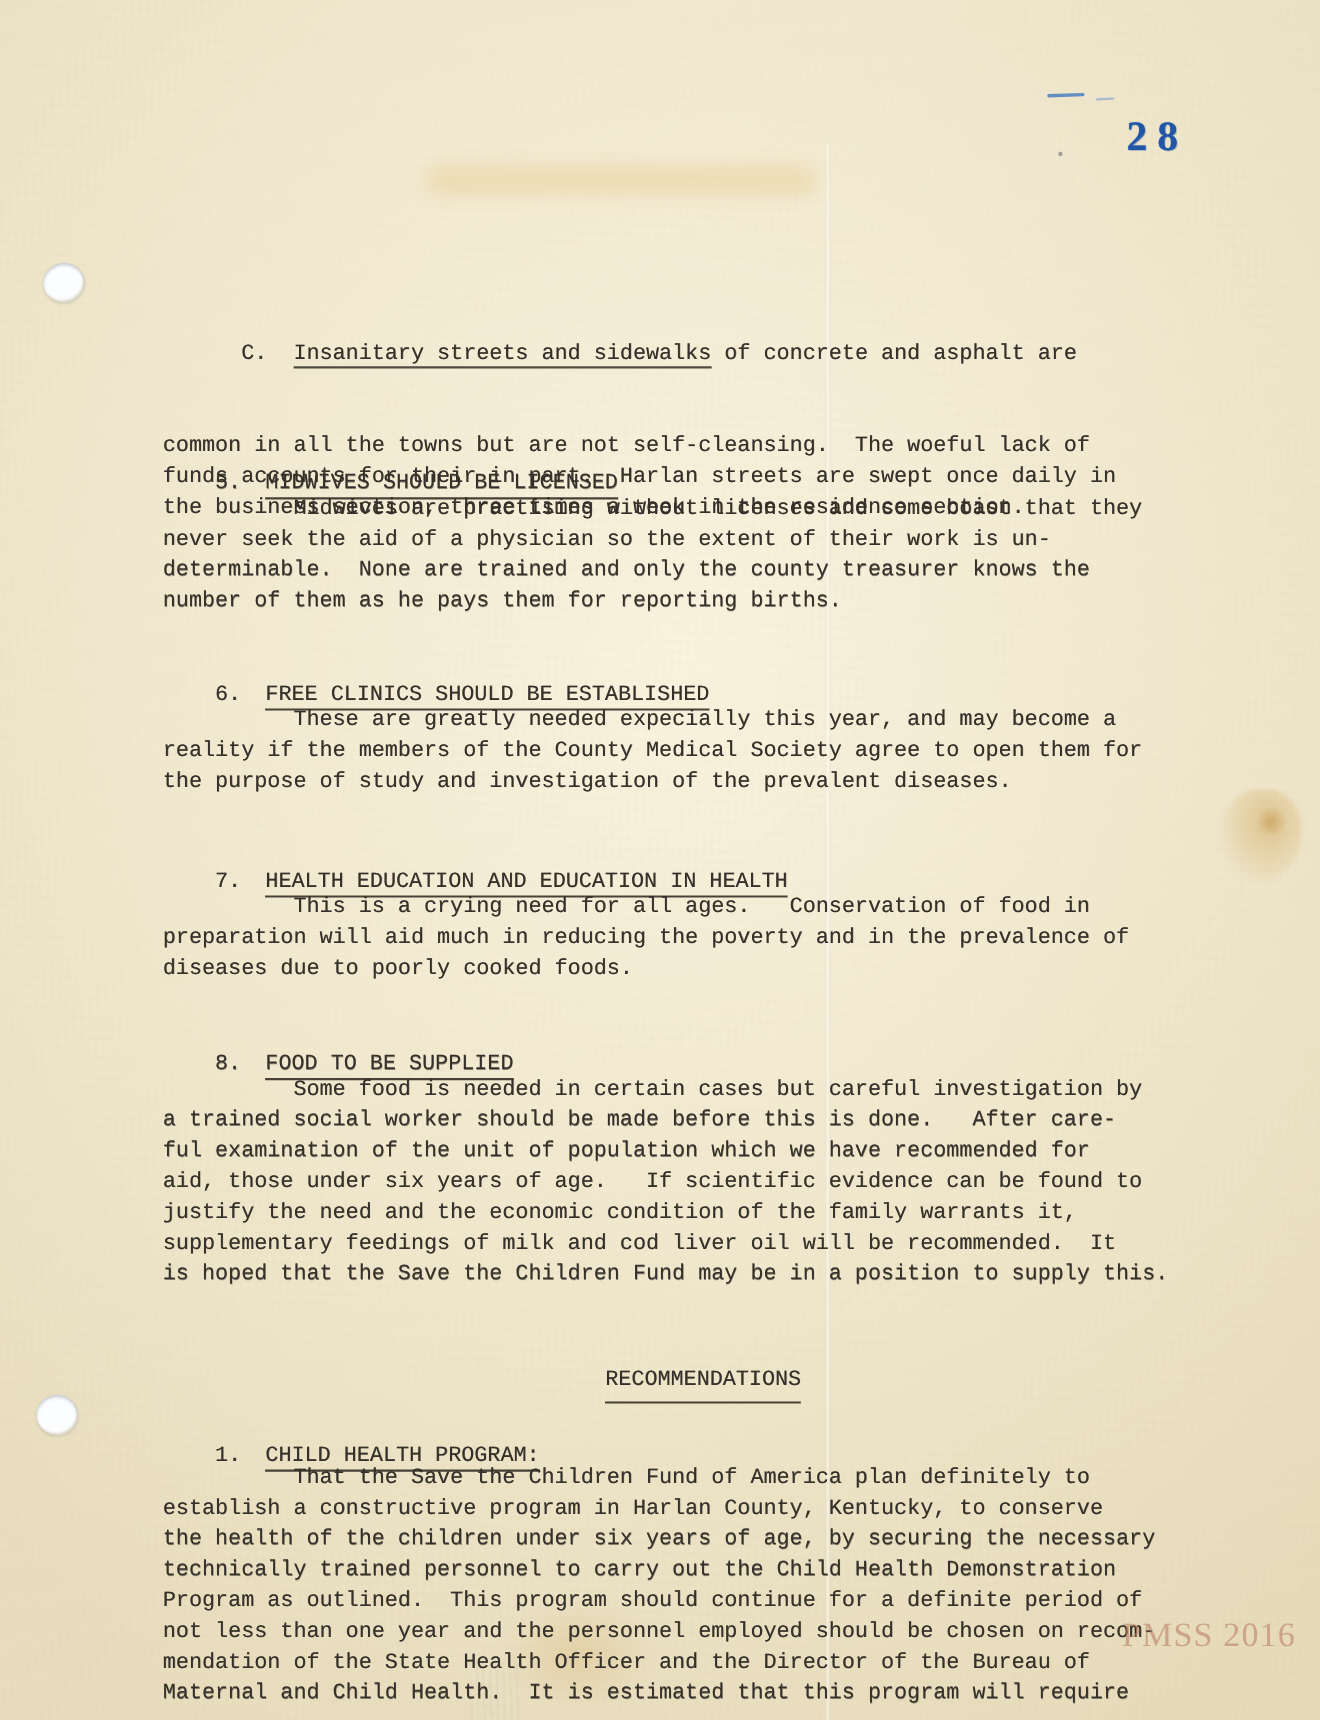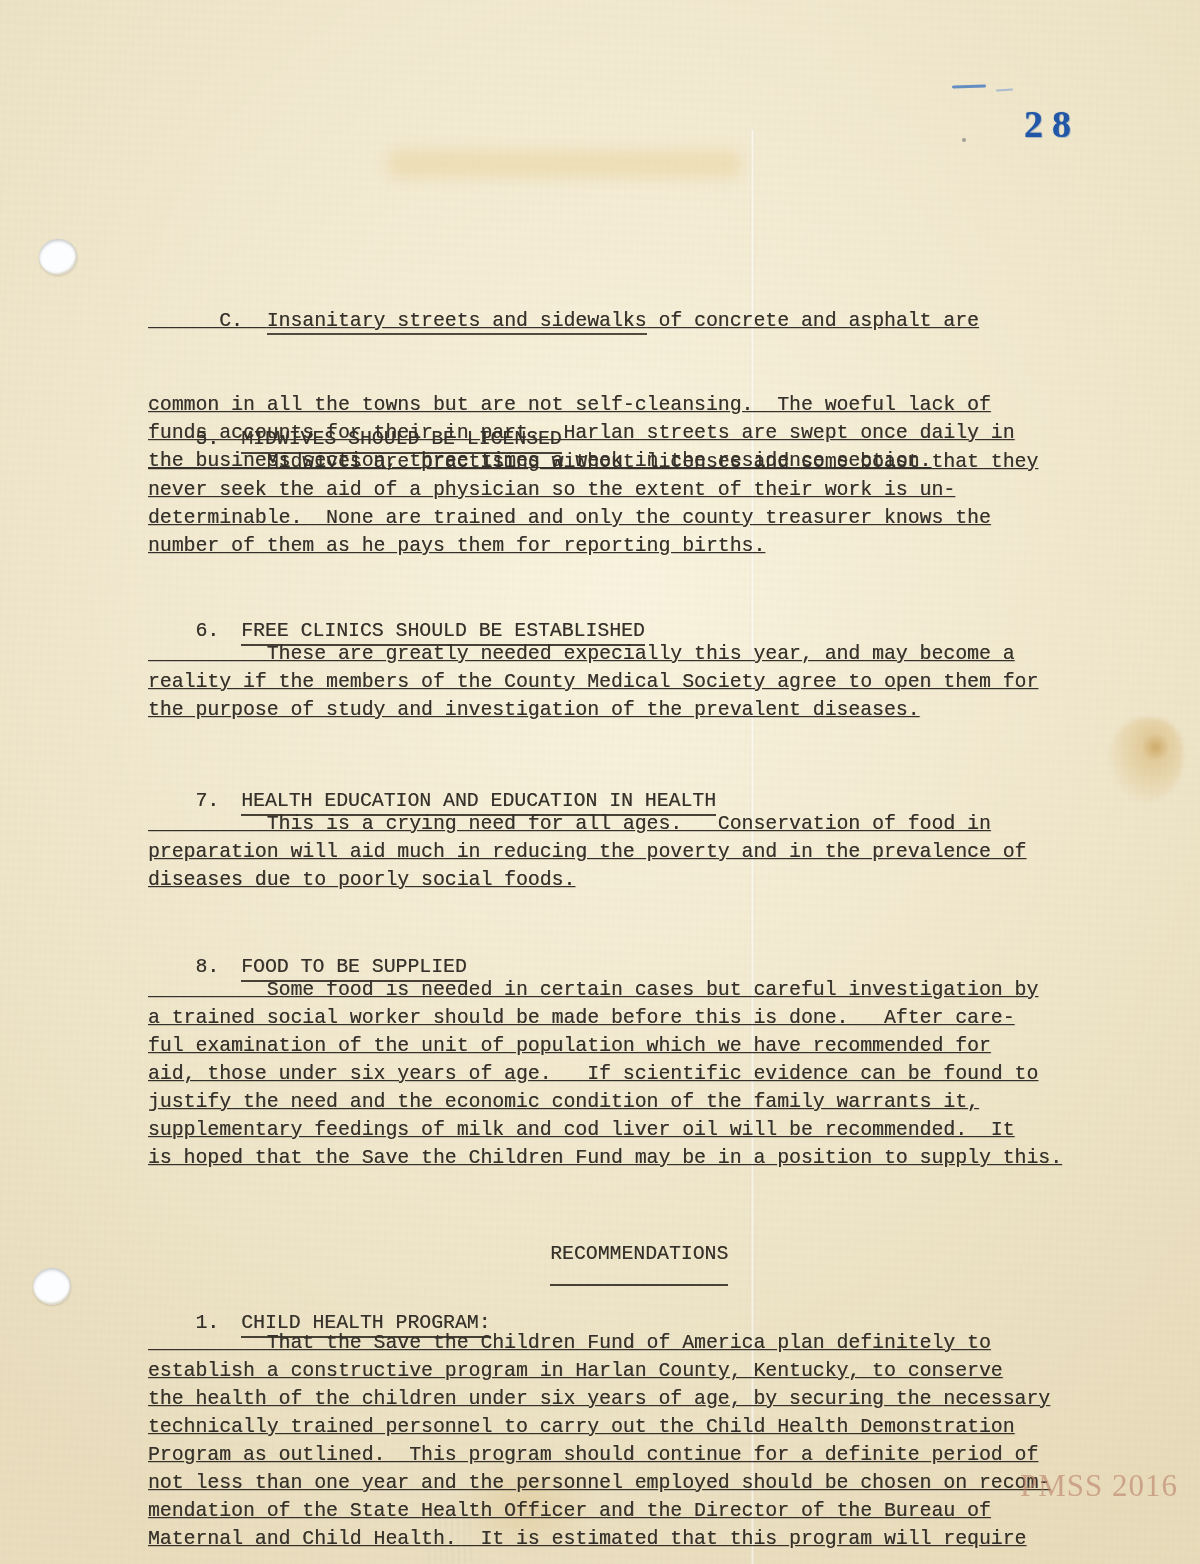--- a/index.html
+++ b/index.html
@@ -42,26 +42,26 @@
   .d2{left:996px;top:89px;width:17px;height:2px;background:#7a9ecf;transform:rotate(-3deg);opacity:.6;}
   .d3{left:962px;top:138px;width:4px;height:4px;border-radius:50%;background:#55585f;opacity:.5;}
   .pagenum{position:absolute;left:1024px;top:102px;
         font-family:Liberation Serif, serif;font-weight:bold;font-size:38px;letter-spacing:9px;
         color:#2257a8;text-shadow:0 0 1px rgba(34,87,168,0.7), 1px 1px 0 rgba(34,87,168,0.25);}
   
   .typed{position:absolute;left:148px;width:940px;
         font-family:"Liberation Mono",monospace;font-size:19.8px;line-height:28px;
         color:#35312a;white-space:pre;
         text-shadow:0.3px 0.4px 0.5px rgba(45,41,34,0.55);}
-  .tline{white-space:pre;text-decoration:underline;}
+  .tline{white-space:pre;}
   .uline{border-bottom:2px solid rgba(52,47,38,0.85);padding-bottom:1px;}
   .heading .num{display:inline-block;margin-right:22px;}
   .heading .title{border-bottom:2px solid rgba(52,47,38,0.9);padding-bottom:2px;margin-top:32px;}
   .rec-title{text-align:center;width:935px;}
-  .rec-title .title{border-bottom:2px solid rgba(52,47,38,0.9);padding-bottom:19px;}
+  .rec-title .title{border-bottom:2px solid rgba(52,47,38,0.9);padding-bottom:9px;}
   
   .watermark{position:absolute;left:1020px;top:1468px;
         font-family:"Liberation Serif",serif;font-size:31px;letter-spacing:1px;
         color:rgba(187,127,103,0.60);}
 </style>
 </head>
 <body>
 
 <div class="page">
   <div class="grain"></div>
@@ -90,21 +90,21 @@
   <div class="typed" style="top:448px"><div class="tline">          Midwives are practising without licenses and some boast that they</div><div class="tline">never seek the aid of a physician so the extent of their work is un-</div><div class="tline">determinable.  None are trained and only the county treasurer knows the</div><div class="tline">number of them as he pays them for reporting births.</div></div>
 
   <div class="typed heading" style="top:589px">
     <span class="num">6.</span><span class="title">FREE CLINICS SHOULD BE ESTABLISHED</span>
   </div>
   <div class="typed" style="top:640px"><div class="tline">          These are greatly needed expecially this year, and may become a</div><div class="tline">reality if the members of the County Medical Society agree to open them for</div><div class="tline">the purpose of study and investigation of the prevalent diseases.</div></div>
 
   <div class="typed heading" style="top:759px">
     <span class="num">7.</span><span class="title">HEALTH EDUCATION AND EDUCATION IN HEALTH</span>
   </div>
-  <div class="typed" style="top:810px"><div class="tline">          This is a crying need for all ages.   Conservation of food in</div><div class="tline">preparation will aid much in reducing the poverty and in the prevalence of</div><div class="tline">diseases due to poorly social foods.</div></div>
+  <div class="typed" style="top:810px"><div class="tline">          This is a crying need for all ages.   Conservation of food in</div><div class="tline">preparation will aid much in reducing the poverty and in the prevalence of</div><div class="tline">diseases due to poorly cooked foods.</div></div>
 
   <div class="typed heading" style="top:925px">
     <span class="num">8.</span><span class="title">FOOD TO BE SUPPLIED</span>
   </div>
   <div class="typed" style="top:976px"><div class="tline">          Some food is needed in certain cases but careful investigation by</div><div class="tline">a trained social worker should be made before this is done.   After care-</div><div class="tline">ful examination of the unit of population which we have recommended for</div><div class="tline">aid, those under six years of age.   If scientific evidence can be found to</div><div class="tline">justify the need and the economic condition of the family warrants it,</div><div class="tline">supplementary feedings of milk and cod liver oil will be recommended.  It</div><div class="tline">is hoped that the Save the Children Fund may be in a position to supply this.</div></div>
 
   <div class="typed rec-title" style="top:1212px">
     <span class="title">RECOMMENDATIONS</span>
   </div>
 

